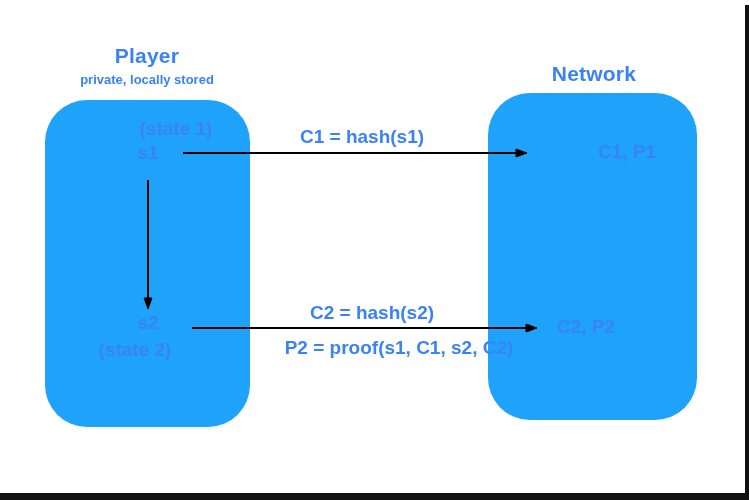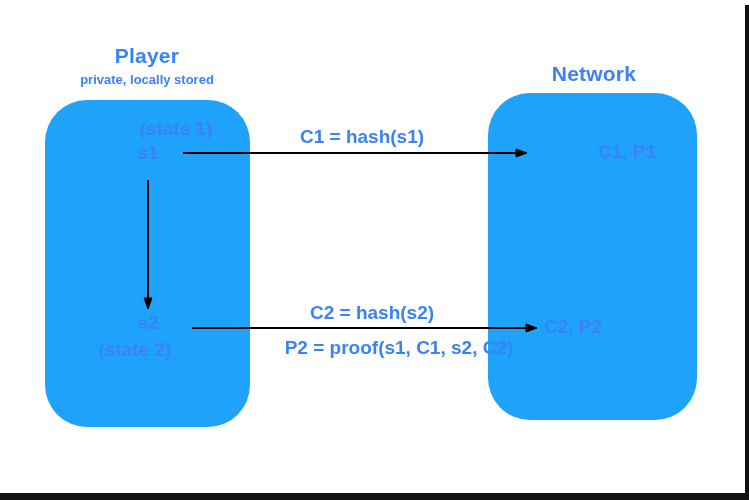--- a/index.html
+++ b/index.html
@@ -74,21 +74,21 @@
 
   <div class="box player"></div>
   <div class="box network"></div>
 
   <div class="label node" style="left:148px; top:118px;margin-left:28px;">(state 1)</div>
   <div class="label node" style="left:148px; top:142px;">s1</div>
   <div class="label node" style="left:148px; top:312px;">s2</div>
   <div class="label node" style="left:135px; top:339px;">(state 2)</div>
 
   <div class="label node" style="left:627px; top:141px;">C1, P1</div>
-  <div class="label node" style="left:573px; top:316px;text-align:center;">C2, P2</div>
+  <div class="label node" style="left:586px; top:316px;text-align:center;">C2, P2</div>
 
   <div class="label arrow-label" style="left:362px; top:126px;">C1 = hash(s1)</div>
   <div class="label arrow-label" style="left:372px; top:302px;">C2 = hash(s2)</div>
   <div class="label arrow-label" style="left:399px; top:337px;">P2 = proof(s1, C1, s2, C2)</div>
 
   <svg class="arrows-svg" viewBox="0 0 749 500" xmlns="http://www.w3.org/2000/svg">
     <defs>
       <marker id="arrowhead" markerUnits="userSpaceOnUse" markerWidth="13" markerHeight="10" refX="1" refY="5" orient="auto">
         <path d="M1,1 L12,5 L1,9 Z" fill="#000000" stroke="#000000"></path>
       </marker>

